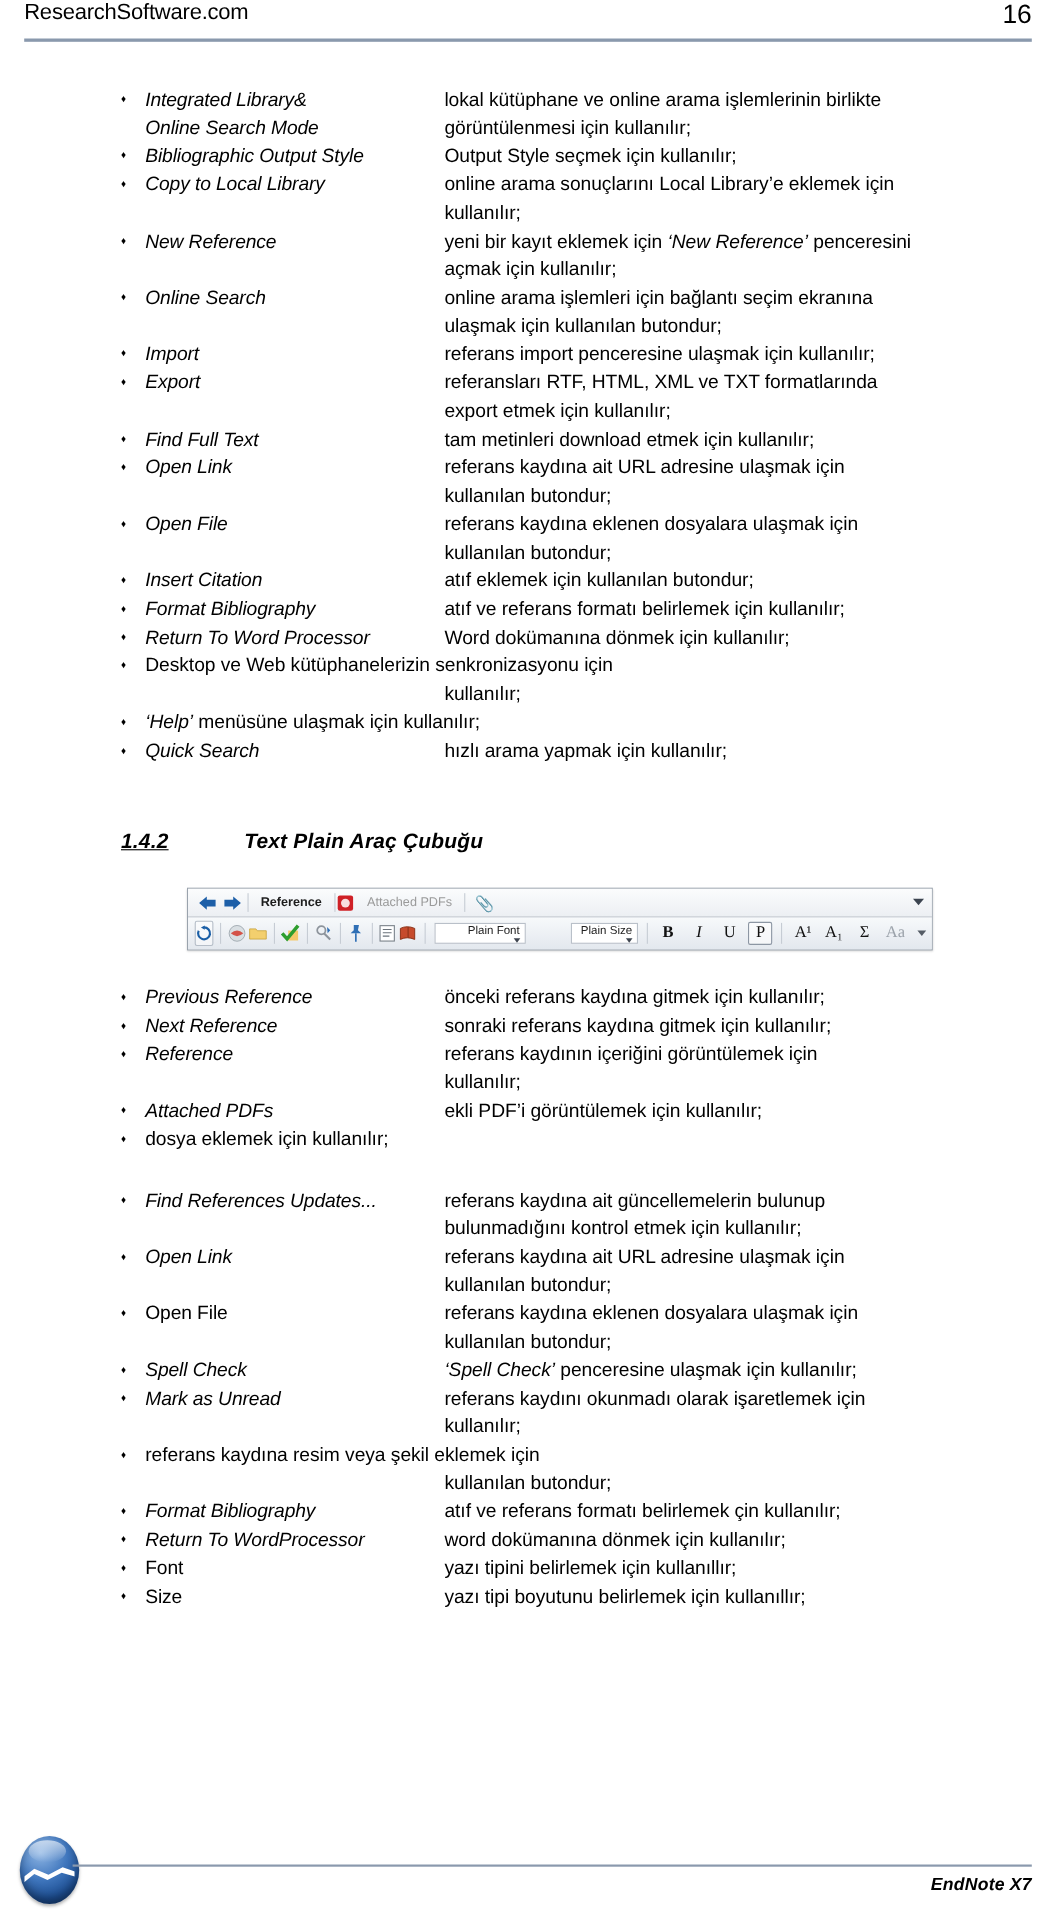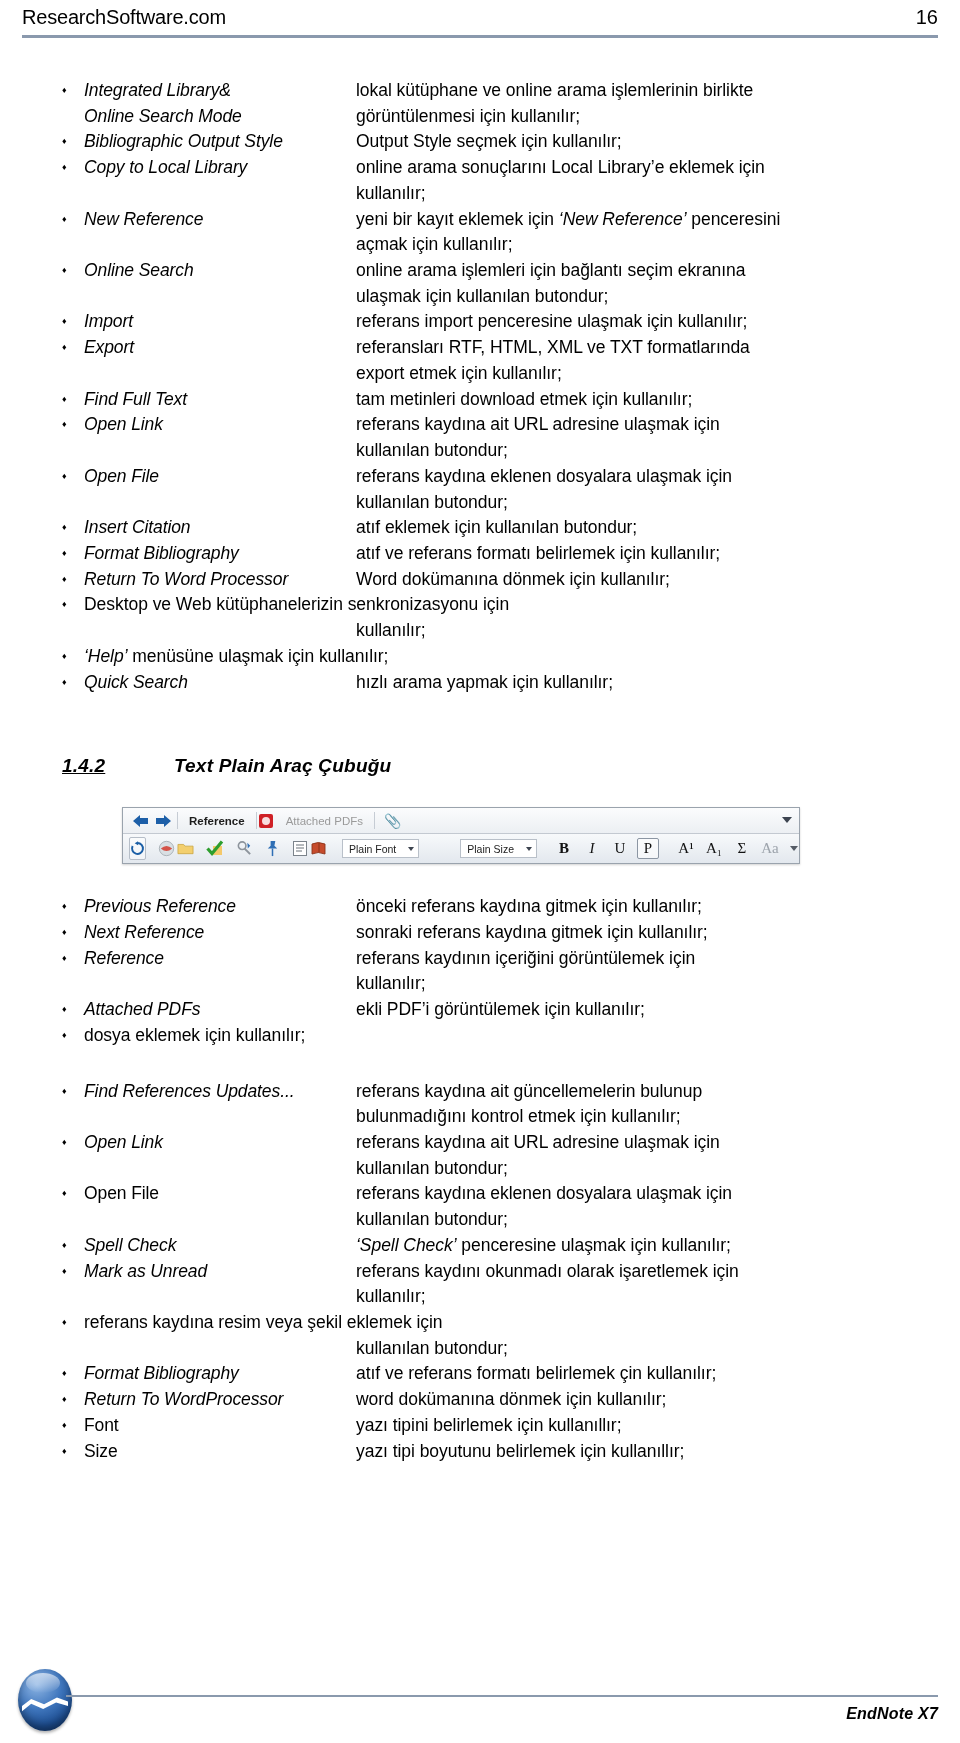--- a/index.html
+++ b/index.html
@@ -16,41 +16,41 @@
 
   
   .page-header {
     position: absolute;
     top: 0; left: 0; right: 0;
     height: 46px;
     padding: 0 22px;
   }
   .page-header .hdr-row {
     display: flex;
-    align-items: center;
+    align-items: flex-start;
     justify-content: space-between;
     height: 34px;
   }
   .hdr-site {
     font-size: 20px;
     letter-spacing: -0.2px;
     color: #000;
   }
   .hdr-page {
-    font-size: 20px;
+    font-size: 24px;
     color: #000;
   }
   .hdr-rule {
     height: 3px;
     background: #8a99ad;
     margin-top: 1px;
   }
 
   
-  .content { position: absolute; left: 0; top: 0; width: 779px; }
+  .content { position: absolute; left: 0; top: 0; width: 779px; padding-left: 48px; }
 
   .deflist { width: 900px; margin: 0 0 0 62px; }
 
   .defrow {
     display: flex;
     align-items: flex-start;
     line-height: 1.47;
   }
   .bulletcell {
     width: 22px;
@@ -175,26 +175,27 @@
     justify-content: center;
     position: relative;
   }
   .tbtn.framed { border: 1px solid #b6bec8; background: rgba(255,255,255,.5); }
 
   .dd {
     height: 19px;
     border: 1px solid #b9c0c9;
     background: #ffffff;
     display: flex;
-    align-items: center;
+    align-items: flex-end;
     font-size: 10.5px;
     color: #222;
     padding: 0 4px 0 6px;
     margin: 0 3px;
     white-space: nowrap;
+    flex-direction: column;
   }
   .dd .ddlabel { flex: 1 1 auto; }
   .dd .ddcaret {
     width: 0; height: 0;
     border-left: 3.5px solid transparent;
     border-right: 3.5px solid transparent;
     border-top: 4px solid #3d444f;
     margin-left: 12px;
   }
   .dd.font-dd { width: 118px; }

